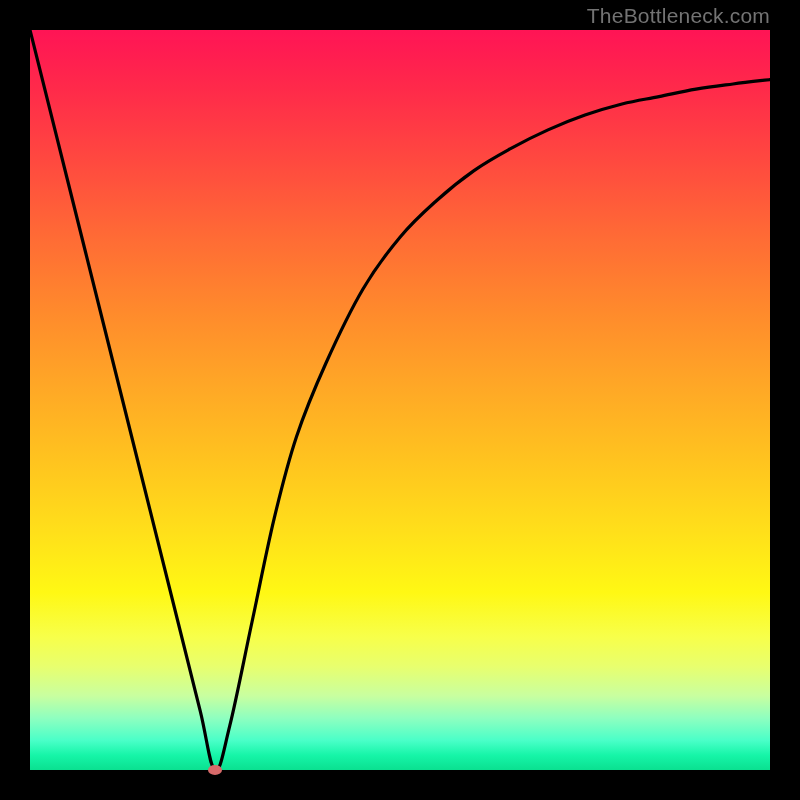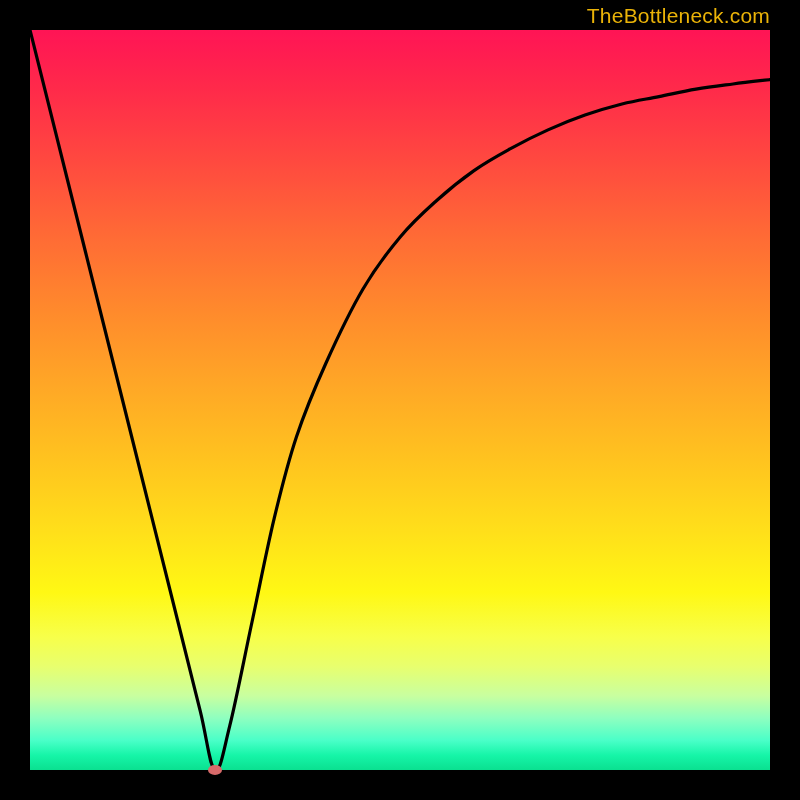--- a/index.html
+++ b/index.html
@@ -43,21 +43,21 @@
       #16f5a8 98%,
       #0ae090 100%
     );
   }
   .watermark {
     position: absolute;
     top: 4px;
     right: 30px;
     font-size: 21px;
     font-weight: 500;
-    color: #eab308;
+    color: #737373;
     letter-spacing: 0.2px;
   }
   svg.curve {
     position: absolute;
     top: 0;
     left: 0;
     width: 740px;
     height: 740px;
   }
   .marker {

